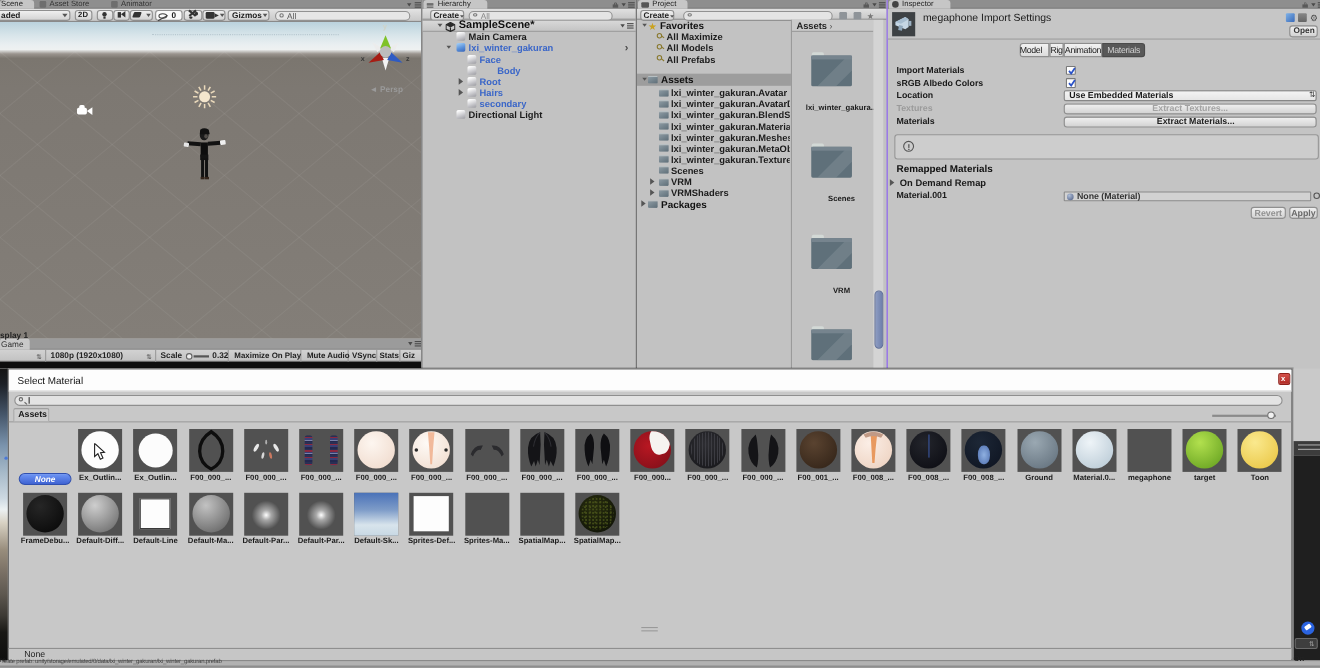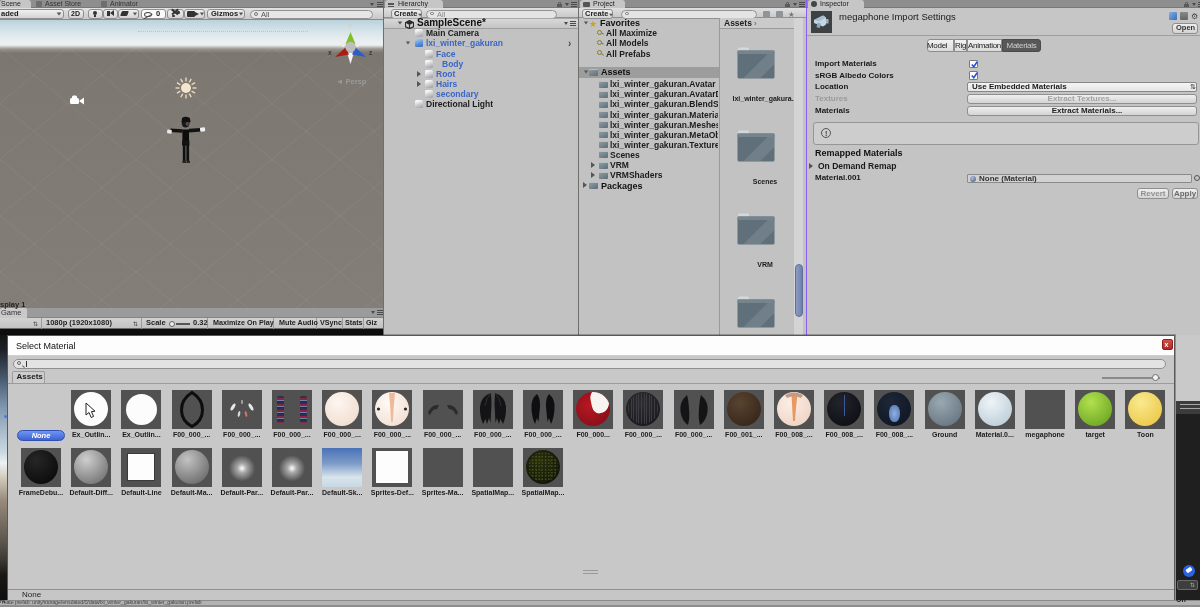--- a/index.html
+++ b/index.html
@@ -219,21 +219,21 @@
         <div style="margin-top:1px;height:1.2px;background:#4a4a4a"></div>
       </div>
 <div class="ab cube" style="left:31px;top:29.299999999999997px"></div>
 <div class="ab" style="left:42px;top:28.299999999999997px;font-size:8.5px;font-weight:bold;color:#1c1c1c;line-height:10px;white-space:nowrap">Main Camera</div>
 <div class="ab tri-d" style="left:21px;top:41.4px;transform:scale(.7)"></div>
 <div class="ab bcube" style="left:31px;top:39.4px"></div>
 <div class="ab" style="left:42px;top:38.4px;font-size:8.5px;font-weight:bold;color:#3a66c8;line-height:10px;white-space:nowrap">lxi_winter_gakuran</div>
 <div class="ab cube" style="left:41px;top:49.5px"></div>
 <div class="ab" style="left:52px;top:48.5px;font-size:8.5px;font-weight:bold;color:#3a66c8;line-height:10px;white-space:nowrap">Face</div>
 <div class="ab cube" style="left:41px;top:59.6px"></div>
-<div class="ab" style="left:58px;top:58.6px;font-size:8.5px;font-weight:bold;color:#3a66c8;line-height:10px;white-space:nowrap">Body</div>
+<div class="ab" style="left:68px;top:58.6px;font-size:8.5px;font-weight:bold;color:#3a66c8;line-height:10px;white-space:nowrap">Body</div>
 <div class="ab tri-r" style="left:33px;top:70.7px"></div>
 <div class="ab cube" style="left:41px;top:69.7px"></div>
 <div class="ab" style="left:52px;top:68.7px;font-size:8.5px;font-weight:bold;color:#3a66c8;line-height:10px;white-space:nowrap">Root</div>
 <div class="ab tri-r" style="left:33px;top:80.8px"></div>
 <div class="ab cube" style="left:41px;top:79.8px"></div>
 <div class="ab" style="left:52px;top:78.8px;font-size:8.5px;font-weight:bold;color:#3a66c8;line-height:10px;white-space:nowrap">Hairs</div>
 <div class="ab cube" style="left:41px;top:89.9px"></div>
 <div class="ab" style="left:52px;top:88.9px;font-size:8.5px;font-weight:bold;color:#3a66c8;line-height:10px;white-space:nowrap">secondary</div>
 <div class="ab cube" style="left:31px;top:100.0px"></div>
 <div class="ab" style="left:42px;top:99.0px;font-size:8.5px;font-weight:bold;color:#1c1c1c;line-height:10px;white-space:nowrap">Directional Light</div>

